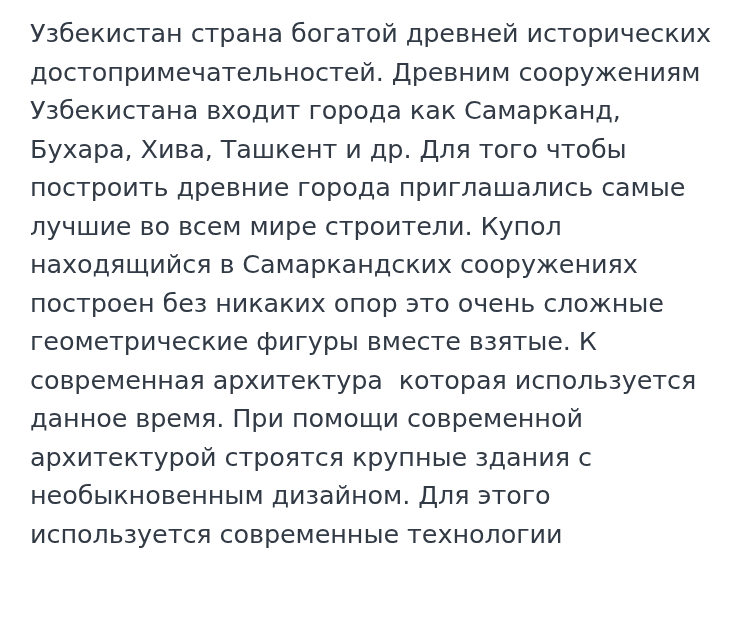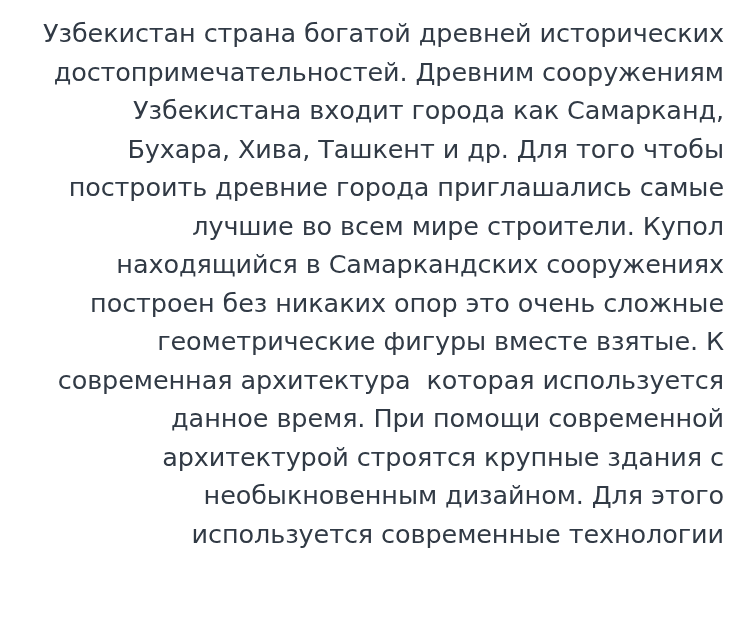--- a/index.html
+++ b/index.html
@@ -12,21 +12,20 @@
     height: 624px;
     overflow: hidden;
     font-family: "DejaVu Sans", sans-serif;
   }
   .page {
     width: 750px;
     height: 524px;
     box-sizing: border-box;
     padding: 14px 26px 0 30px;
     background: #ffffff;
-    text-align: right;
   }
   .text-block {
     color: #313a45;
     font-family: "DejaVu Sans", sans-serif;
     font-size: 25.5px;
     line-height: 38.5px;
     letter-spacing: -0.1px;
     white-space: pre-wrap;
     word-wrap: break-word;
   }

